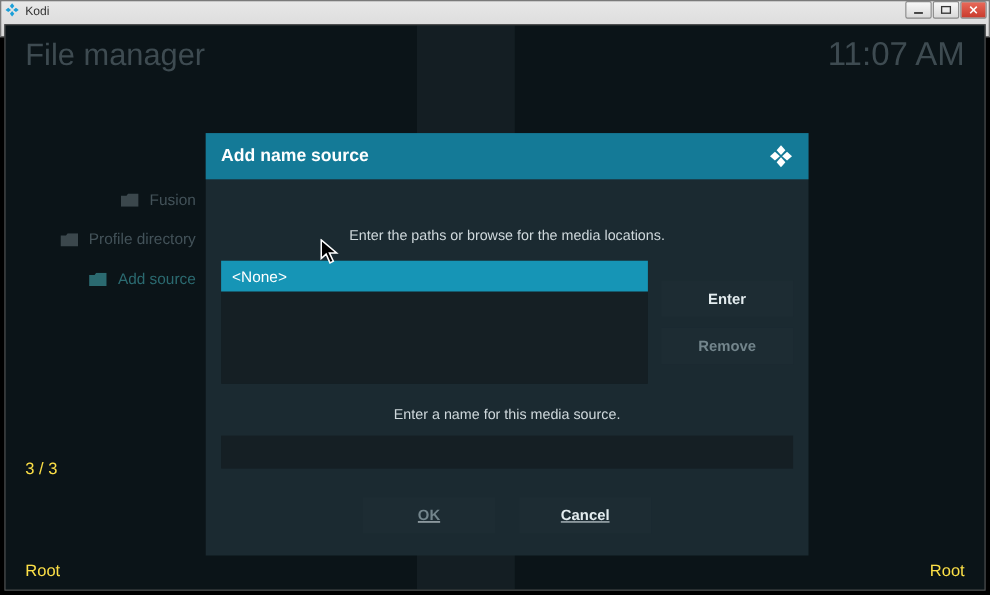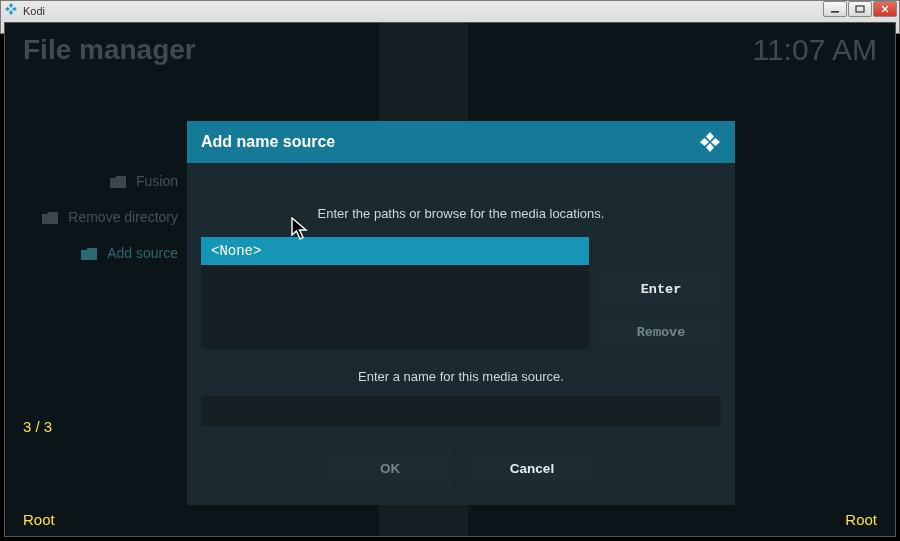--- a/index.html
+++ b/index.html
@@ -67,21 +67,21 @@
     }
     
     .header {
       position: absolute;
       left: 18px; right: 18px; top: 10px;
       display: flex; justify-content: space-between; align-items: center;
       color: #3e4b51;
     }
     .header .page-title {
       font-size: 28px;
-      font-weight: 700;
+      font-weight: 400;
     }
     .header .clock {
       font-size: 30px;
       font-weight: 300;
     }
     
     .sidebar {
       position: absolute;
       left: 12px; top: 140px;
       width: 165px;
@@ -143,22 +143,21 @@
     .instruction {
       text-align: center;
       font-size: 13px;
       color: #cfd8dc;
       margin-bottom: 16px;
       margin-top: 29px;
     }
     .paths-row {
       display: flex;
       gap: 12px;
-      align-items: flex-end;
-      font-family: Liberation Mono, monospace;
+      align-items: center;
     }
     .paths-list {
       flex: 1;
       background: #151f24;
       height: 112px;
     }
     .path-item {
       background: #1695b6;
       color: #fff;
       padding: 6px 10px;
@@ -188,20 +187,21 @@
     .name-input {
       background: #151f24;
       height: 30px;
       width: 100%;
     }
     .dialog-actions {
       display: flex;
       justify-content: center;
       gap: 22px;
       margin-top: 26px;
+      text-decoration: underline;
     }
     .dialog-actions .btn {
       width: 120px;
     }
 
     
     .cursor {
       position: absolute;
       left: 286px; top: 194px;
       pointer-events: none;
@@ -258,21 +258,21 @@
           </svg>
       </span>
       <span>Fusion</span>
     </div>
     <div class="sidebar-item">
       <span class="folder-icon">
         <svg width="16" height="12" viewBox="0 0 16 12">
             <path d="M0,2 L5,2 L6.5,0 L16,0 L16,12 L0,12 Z" fill="#3b474c"></path>
           </svg>
       </span>
-      <span>Remove directory</span>
+      <span>Profile directory</span>
     </div>
     <div class="sidebar-item active">
       <span class="folder-icon">
         <svg width="16" height="12" viewBox="0 0 16 12">
             <path d="M0,2 L5,2 L6.5,0 L16,0 L16,12 L0,12 Z" fill="#2b6a70"></path>
           </svg>
       </span>
       <span>Add source</span>
     </div>
   </div>

